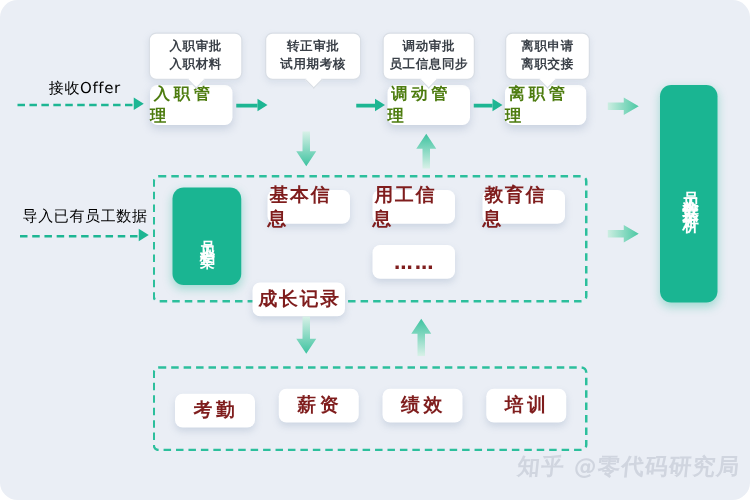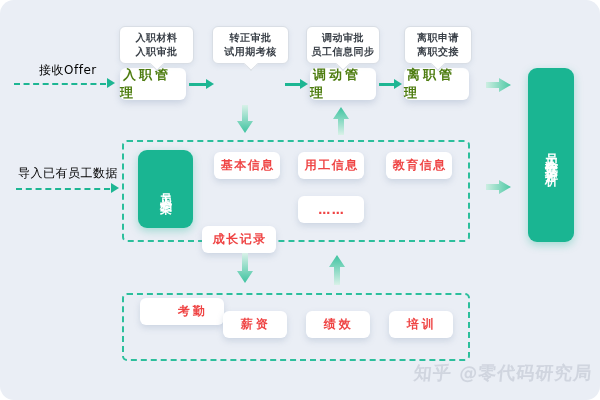--- a/index.html
+++ b/index.html
@@ -13,21 +13,21 @@
   .callout .pointer{position:absolute;left:50%;bottom:-5.5px;width:9px;height:9px;margin-left:-5px;
     background:#fff;border-right:1px solid #d9dee5;border-bottom:1px solid #d9dee5;transform:rotate(45deg);}
 
   
   .stage{position:absolute;top:68px;height:32px;background:#fff;border-radius:6px;display:flex;
     align-items:center;justify-content:center;font-size:13px;font-weight:700;letter-spacing:3px;
     color:#4d7c0f;box-shadow:0 3px 7px rgba(130,150,180,.32);z-index:2;text-indent:3px;}
 
   
   .item{position:absolute;height:27px;background:#fff;border-radius:6px;display:flex;align-items:center;
-    justify-content:center;font-size:12px;font-weight:700;letter-spacing:1.5px;color:#ef4444;
+    justify-content:center;font-size:15px;font-weight:700;letter-spacing:1.5px;color:#7f1d1d;
     box-shadow:0 3px 6px rgba(130,150,180,.28);text-indent:1.5px;}
 
   
   .h-arrow{position:absolute;height:2.5px;background:#1db693;top:83px;}
   .h-arrow::after{content:"";position:absolute;right:-8px;top:-4.5px;border-left:8px solid #1db693;
     border-top:5.5px solid transparent;border-bottom:5.5px solid transparent;}
 
   
   .dash-arrow{position:absolute;height:0;border-top:2.5px dashed #1db693;}
   .dash-arrow::after{content:"";position:absolute;right:-9px;top:-7px;border-left:8px solid #1db693;
@@ -47,22 +47,22 @@
     letter-spacing:1px;transform:skewX(-6deg);}
 
   svg{position:absolute;display:block;}
 </style>
 </head>
 <body>
 
 <div class="canvas">
 
   <div class="callout" style="left:119px;width:69px;">
+    <div>入职审批</div>
     <div>入职材料</div>
-    <div>入职审批</div>
     <i class="pointer"></i>
   </div>
   <div class="callout" style="left:212px;width:71px;">
     <div>转正审批</div>
     <div>试用期考核</div>
     <i class="pointer"></i>
   </div>
   <div class="callout" style="left:306px;width:68px;">
     <div>调动审批</div>
     <div>员工信息同步</div>
@@ -156,20 +156,20 @@
         <linearGradient id="g6" x1="0" y1="0" x2="0" y2="1">
       <stop offset="0" stop-color="#3ec3a0"></stop>
           <stop offset="1" stop-color="#d9f1e8"></stop>
         </linearGradient>
       </defs>
     <polygon points="9,2 17,14 12,14 12,32 6,32 6,14 1,14" fill="url(#g6)"></polygon>
   </svg>
 
   <div class="dash-box" style="left:122px;top:293px;width:344px;height:64px;"></div>
 
-  <div class="item" style="left:140px;top:298px;width:64px;letter-spacing:3px;padding-left:20px;">考勤</div>
+  <div class="item" style="left:140px;top:315px;width:64px;letter-spacing:3px;">考勤</div>
   <div class="item" style="left:223px;top:311px;width:64px;letter-spacing:3px;">薪资</div>
   <div class="item" style="left:306px;top:311px;width:64px;letter-spacing:3px;">绩效</div>
   <div class="item" style="left:389px;top:311px;width:64px;letter-spacing:3px;">培训</div>
 
   <div class="watermark">知乎 @零代码研究局</div>
 
 </div>
 
 </body></html>

